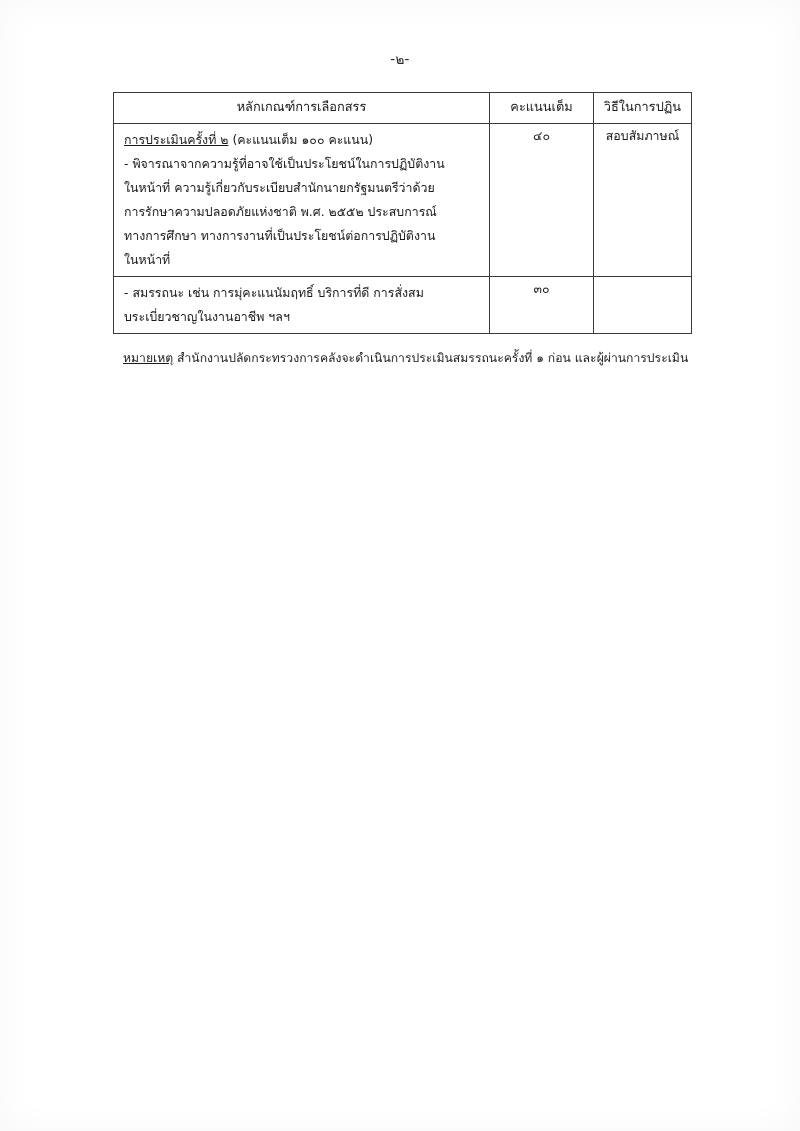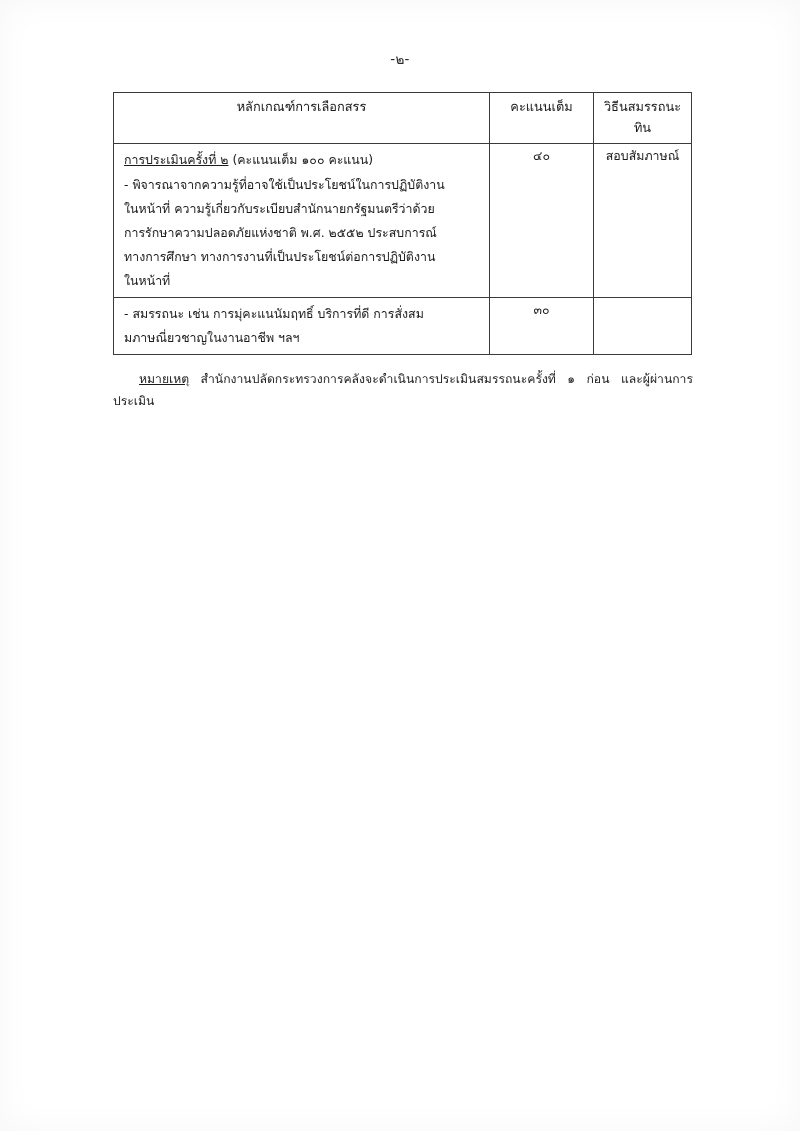--- a/index.html
+++ b/index.html
@@ -87,21 +87,21 @@
 
   .note {
     margin-top: 14px;
     font-size: 12.2px;
     line-height: 1.75;
     text-align: justify;
     width: 580px;
   }
   .note .note-label {
     text-decoration: underline;
-    margin-left: 26px;
+    margin-left: 10px;
   }
   .note-line2 {
     display: block;
   }
   .spacer-bottom {
     height: 1px;
   }
 </style>
 </head>
 <body>
@@ -115,40 +115,40 @@
     <table class="criteria">
       <colgroup>
         <col class="col-a">
         <col class="col-b">
         <col class="col-c">
       </colgroup>
       <thead>
         <tr>
           <th>หลักเกณฑ์การเลือกสรร</th>
           <th>คะแนนเต็ม</th>
-          <th>วิธีนสมรรถนะทิน</th>
+          <th>วิธีในการปฏิน</th>
         </tr>
       </thead>
       <tbody>
         <tr>
           <td class="crit-block">
             <p><span class="heading-underline">การประเมินครั้งที่ ๒</span><span> (คะแนนเต็ม ๑๐๐ คะแนน)</span></p>
             <p>- พิจารณาจากความรู้ที่อาจใช้เป็นประโยชน์ในการปฏิบัติงาน</p>
             <p>ในหน้าที่ ความรู้เกี่ยวกับระเบียบสำนักนายกรัฐมนตรีว่าด้วย</p>
             <p>การรักษาความปลอดภัยแห่งชาติ พ.ศ. ๒๕๕๒ ประสบการณ์</p>
             <p>ทางการศึกษา ทางการงานที่เป็นประโยชน์ต่อการปฏิบัติงาน</p>
             <p>ในหน้าที่</p>
           </td>
           <td class="cell-center score-pos-1">๔๐</td>
           <td class="cell-center method-pos">สอบสัมภาษณ์</td>
         </tr>
         <tr>
           <td class="crit-block">
             <p>- สมรรถนะ เช่น การมุ่คะแนนัมฤทธิ์ บริการที่ดี การสั่งสม</p>
-            <p>มภาษณี่ยวชาญในงานอาชีพ ฯลฯ</p>
+            <p>บระเบี่ยวชาญในงานอาชีพ ฯลฯ</p>
           </td>
           <td class="cell-center score-pos-2">๓๐</td>
           <td class="cell-center"></td>
         </tr>
       </tbody>
     </table>
 
     <div class="note">
       <span class="note-label">หมายเหตุ</span><span> สำนักงานปลัดกระทรวงการคลังจะดำเนินการประเมินสมรรถนะครั้งที่ ๑ ก่อน และผู้ผ่านการประเมิน</span>
     </div>

